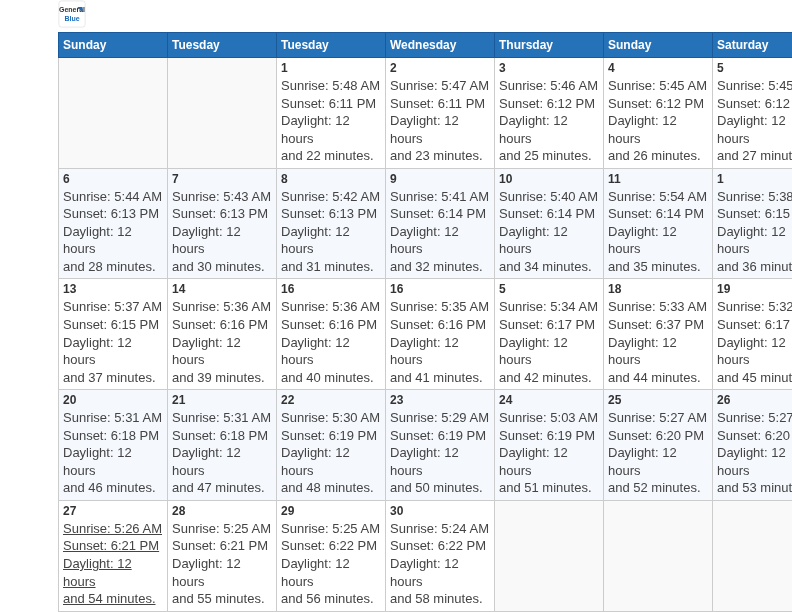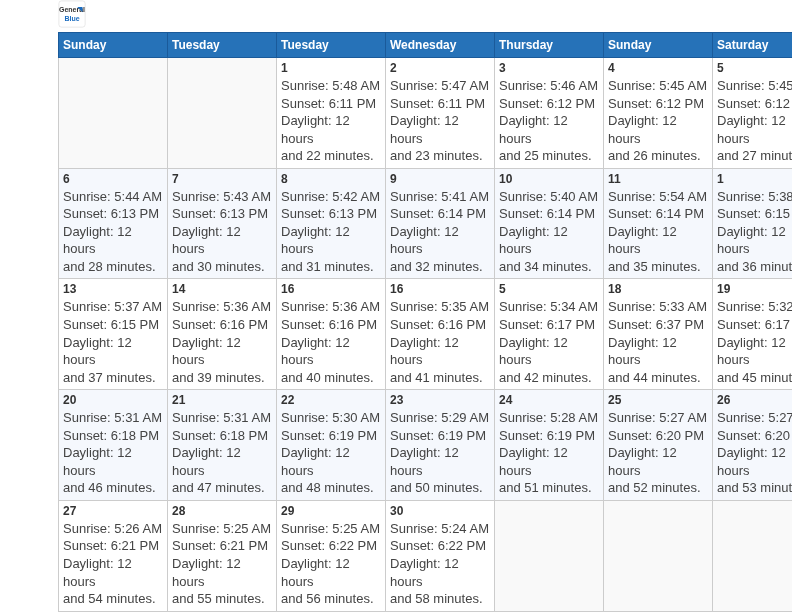--- a/index.html
+++ b/index.html
@@ -308,21 +308,21 @@
           </td>
           <td>
             <span class="day-number">23</span>
             <div class="day-info" style="white-space: pre-line;">Sunrise: 5:29 AM
 Sunset: 6:19 PM
 Daylight: 12 hours
 and 50 minutes.</div>
           </td>
           <td>
             <span class="day-number">24</span>
-            <div class="day-info" style="white-space: pre-line;">Sunrise: 5:28 AM
+            <div class="day-info" style="white-space: pre-line;">Sunrise: 5:03 AM
 Sunset: 6:19 PM
 Daylight: 12 hours
 and 51 minutes.</div>
           </td>
           <td>
             <span class="day-number">25</span>
             <div class="day-info" style="white-space: pre-line;">Sunrise: 5:27 AM
 Sunset: 6:20 PM
 Daylight: 12 hours
 and 52 minutes.</div>
@@ -331,21 +331,21 @@
             <span class="day-number">26</span>
             <div class="day-info" style="white-space: pre-line;">Sunrise: 5:27 AM
 Sunset: 6:20 PM
 Daylight: 12 hours
 and 53 minutes.</div>
           </td>
         </tr>
         <tr>
           <td>
             <span class="day-number">27</span>
-            <div class="day-info" style="white-space: pre-line;">Sunrise: 5:26 AM
+            <div class="day-info" style="white-space: pre-line; text-decoration: underline;">Sunrise: 5:26 AM
 Sunset: 6:21 PM
 Daylight: 12 hours
 and 54 minutes.</div>
           </td>
           <td>
             <span class="day-number">28</span>
             <div class="day-info" style="white-space: pre-line;">Sunrise: 5:25 AM
 Sunset: 6:21 PM
 Daylight: 12 hours
 and 55 minutes.</div>

